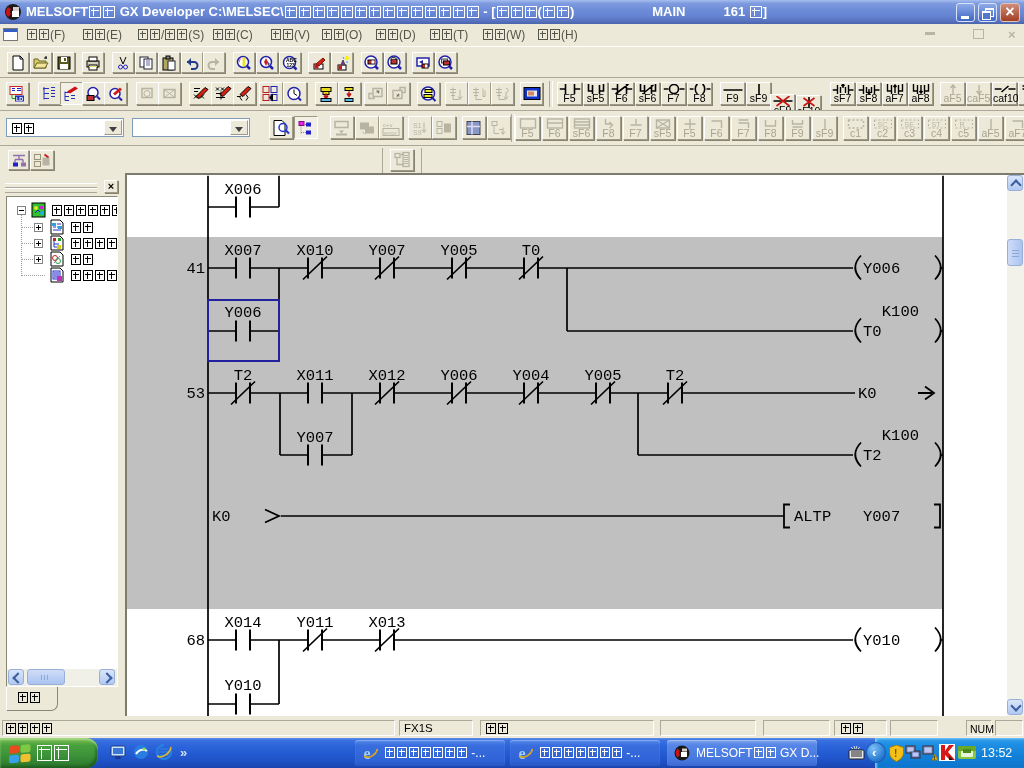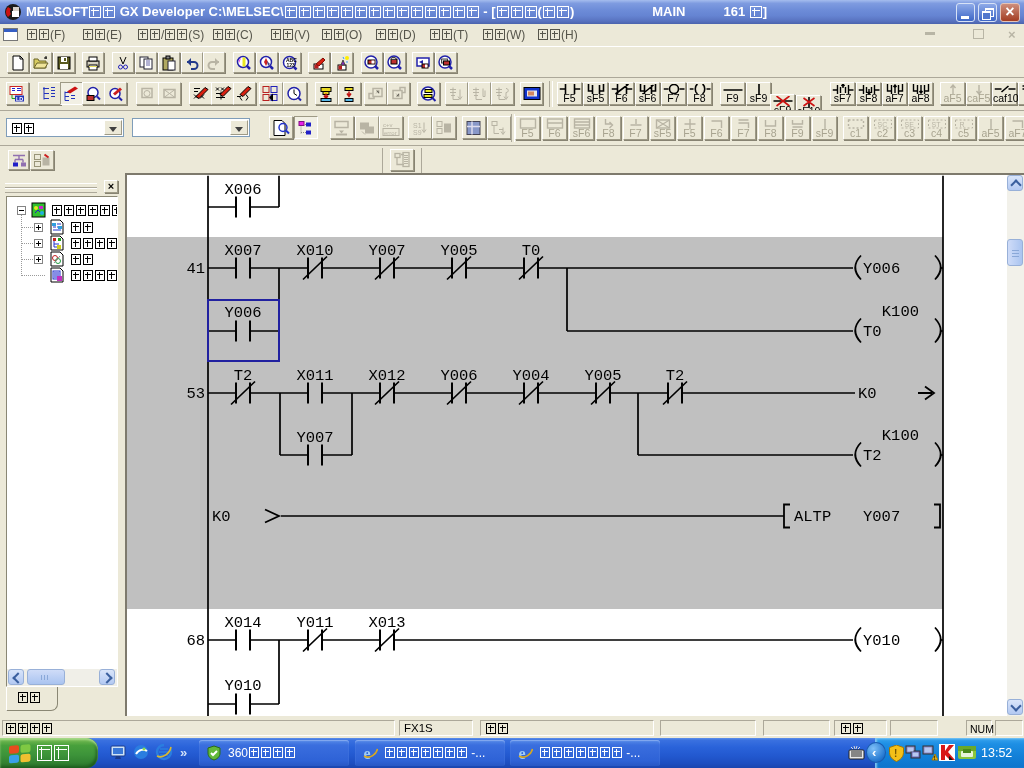--- a/index.html
+++ b/index.html
@@ -904,40 +904,42 @@
       <path d="M3 10c3-5 8-5 11-3" stroke="#fff" stroke-width="2" fill="none"></path>
       <circle cx="11" cy="5" r="1.5" fill="#8fdc50"></circle>
     </svg>
  <svg class="ab" style="left:155px;top:5px" width="18" height="18" viewBox="0 0 18 18">
       <path d="M9 2a7 7 0 1 0 7 7c0-1-0.2-2-.5-2.8" fill="none" stroke="#2a7de0" stroke-width="2.4"></path>
       <path d="M4 9h10M5 6h8M5 12h8" stroke="#2a7de0" stroke-width="1.6"></path>
       <path d="M2 13C8 16 15 10 16 4" stroke="#d8b830" stroke-width="1.6" fill="none"></path>
     </svg>
  <div class="ab" style="left:180px;top:7px;color:#cfe0f8;font-weight:bold;font-size:13px">»</div>
 
- <div class="ab" style="left:199px;top:2px;width:150px;height:26px;border-radius:3px;background:linear-gradient(180deg,#568ae8 0%,#3a6ede 20%,#2e62d6 80%,#2857c4 100%);box-shadow:inset 0 1px 1px #86abf0">
-  <svg class="ab" style="left:7px;top:5px" width="16" height="16" viewBox="0 0 16 16">
-        <path d="M8 1l6 2v5c0 4-3 6-6 7-3-1-6-3-6-7V3z" fill="#62b83a" stroke="#2a6a18"></path>
-        <path d="M5 8l2 2 4-4" stroke="#fff" stroke-width="2" fill="none"></path>
-      </svg>
-  <span class="ab" style="left:29px;top:6px;color:#fff;font-size:12px;white-space:nowrap">360<span class="c"></span><span class="c"></span><span class="c"></span><span class="c"></span></span>
- </div>
  <div class="ab" style="left:355px;top:2px;width:150px;height:26px;border-radius:3px;background:linear-gradient(180deg,#568ae8 0%,#3a6ede 20%,#2e62d6 80%,#2857c4 100%);box-shadow:inset 0 1px 1px #86abf0">
   <svg class="ab" style="left:7px;top:5px" width="16" height="16" viewBox="0 0 16 16">
         <text x="1.5" y="13.5" font-size="16" font-weight="bold" fill="#9ecbf5" font-family="Liberation Serif">e</text>
         <path d="M2 11C8 14.5 14.5 9 15.5 4" stroke="#d8a820" stroke-width="1.6" fill="none"></path>
       </svg>
   <span class="ab" style="left:29px;top:6px;color:#fff;font-size:12px;white-space:nowrap"><span class="c"></span><span class="c"></span><span class="c"></span><span class="c"></span><span class="c"></span><span class="c"></span><span class="c"></span> -...</span>
  </div>
  <div class="ab" style="left:510px;top:2px;width:150px;height:26px;border-radius:3px;background:linear-gradient(180deg,#568ae8 0%,#3a6ede 20%,#2e62d6 80%,#2857c4 100%);box-shadow:inset 0 1px 1px #86abf0">
   <svg class="ab" style="left:7px;top:5px" width="16" height="16" viewBox="0 0 16 16">
         <text x="1.5" y="13.5" font-size="16" font-weight="bold" fill="#9ecbf5" font-family="Liberation Serif">e</text>
         <path d="M2 11C8 14.5 14.5 9 15.5 4" stroke="#d8a820" stroke-width="1.6" fill="none"></path>
       </svg>
   <span class="ab" style="left:29px;top:6px;color:#fff;font-size:12px;white-space:nowrap"><span class="c"></span><span class="c"></span><span class="c"></span><span class="c"></span><span class="c"></span><span class="c"></span><span class="c"></span> -...</span>
+ </div>
+ <div class="ab" style="left:667px;top:2px;width:150px;height:26px;border-radius:3px;background:linear-gradient(180deg,#7aa4ee 0%,#5585e6 20%,#4677de 80%,#3c69cf 100%);box-shadow:inset 0 1px 1px #a3c0f4">
+  <svg class="ab" style="left:7px;top:5px" width="16" height="16" viewBox="0 0 16 16">
+        <circle cx="8" cy="8" r="7.5" fill="#181818"></circle>
+        <path d="M3.5 3.5a6.3 6.3 0 0 0 0 9L6 10a3 3 0 0 1 0-4Z" fill="#cc1111"></path>
+        <rect x="7" y="7" width="6" height="5" fill="#fff"></rect>
+        <rect x="8" y="3.5" width="5" height="3" fill="#d8d0c8"></rect>
+      </svg>
+  <span class="ab" style="left:29px;top:6px;color:#fff;font-size:12px;white-space:nowrap">MELSOFT<span class="c"></span><span class="c"></span> GX D...</span>
  </div>
 
  <svg class="ab" style="left:848px;top:8px" width="17" height="14" viewBox="0 0 17 14">
       <rect x="1" y="4" width="15" height="9" rx="1" fill="#e8e8e8" stroke="#222"></rect>
       <path d="M3 6h11M3 8h11M3 10h11" stroke="#222" stroke-width="1.2"></path>
       <path d="M3 1l2 2M6 0l1 3M9 0l-1 3M12 1l-2 2" stroke="#d8d8d8"></path>
     </svg>
  <div class="ab" style="left:875px;top:0;width:149px;height:30px;background:linear-gradient(180deg,#37a3ee 0%,#1e8fe4 20%,#1280d8 60%,#0e74cc 100%);box-shadow:inset 2px 1px 2px #7cc6f4"></div>
  <div class="ab" style="left:866px;top:4px;width:20px;height:21px;border-radius:50%;background:radial-gradient(circle at 35% 30%,#7ec0f8,#2377d0 70%,#1a5cb0);border:1px solid #1a5cb0;box-sizing:border-box">
       <span style="position:absolute;left:5px;top:2px;color:#fff;font-weight:bold;font-size:13px">‹</span>

